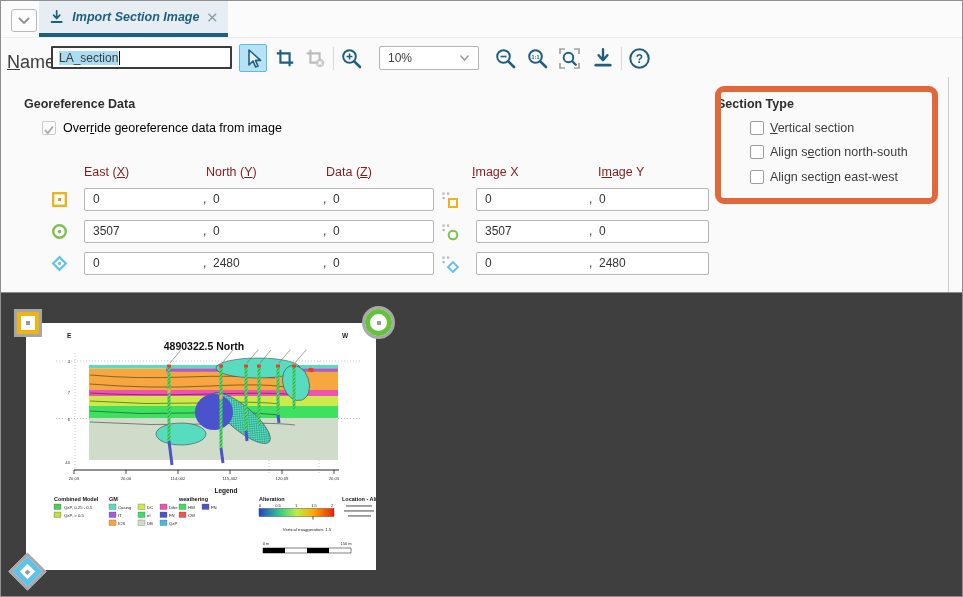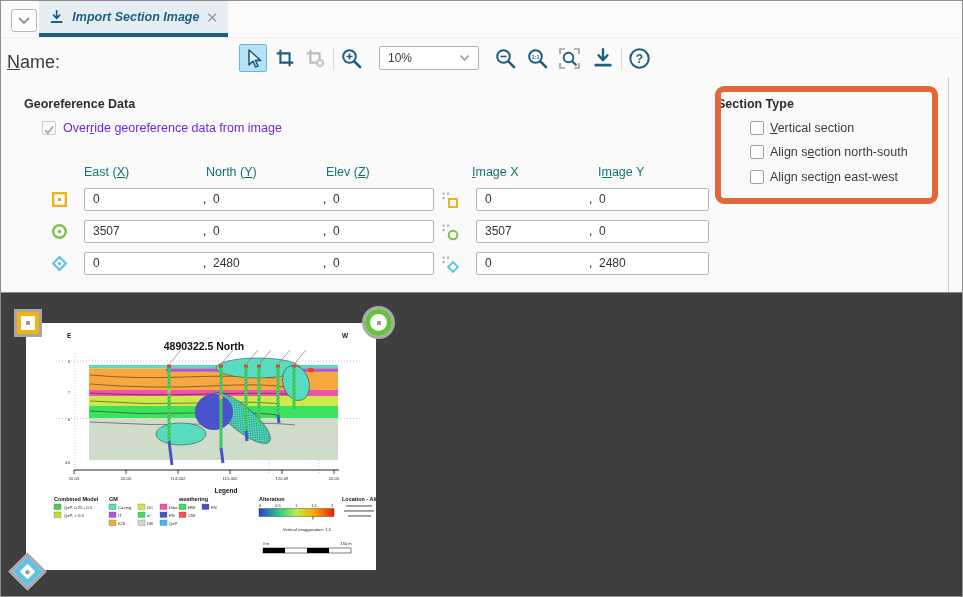--- a/index.html
+++ b/index.html
@@ -23,22 +23,22 @@
   .tool.selected{background:#b5e2f7;border:1px solid #62b8e0;border-radius:2px;box-sizing:border-box;}
   .vsep{position:absolute;top:46px;width:1px;height:23px;background:#d8d8d8;}
   .combo{position:absolute;left:378px;top:45px;width:100px;height:24px;border:1px solid #b3b3b3;border-radius:2px;
          background:#fff;font-size:12px;display:flex;align-items:center;padding:0 8px;box-sizing:border-box;cursor:pointer;}
   .combo span{flex:1;}
   
   .h1{position:absolute;font-size:12.5px;font-weight:bold;color:#2d2d2d;}
   .cb{position:absolute;width:14px;height:14px;border:1px solid #9e9e9e;border-radius:2px;background:#fff;box-sizing:border-box;}
   .cb.disabled{border-color:#cccccc;background:#fbfbfb;}
   .cb-label{position:absolute;font-size:12.5px;}
-  .cb-label.disabled{color:#6d28d9;}
-  .col-head{position:absolute;top:164px;font-size:12.5px;color:#0f766e;}
+  .cb-label.disabled{color:#000000;}
+  .col-head{position:absolute;top:164px;font-size:12.5px;color:#7f1d1d;}
   .val-box{position:absolute;height:23px;background:#fff;border:1px solid #b5b5b5;border-radius:2px;font-size:12px;color:#333;box-sizing:border-box;}
   .val-box .seg{position:absolute;top:3px;white-space:pre;}
   .row-icon{position:absolute;width:17px;height:17px;}
   .img-icon{position:absolute;width:17px;height:17px;}
   .st-frame{position:absolute;left:714px;top:85px;width:223px;height:118px;border:6px solid #e2683c;border-radius:9px;box-sizing:border-box;pointer-events:none;}
   .right-line{position:absolute;left:947px;top:76px;width:1px;height:215px;background:#cdcdcd;}
   
   .preview{position:absolute;left:0;top:291px;width:100%;height:306px;background:#3f3f3f;border-top:1px solid #8d8d8d;box-sizing:border-box;}
   .section-image{position:absolute;left:25px;top:30px;width:350px;height:247px;background:#ffffff;}
   .marker{position:absolute;box-sizing:border-box;}
@@ -67,20 +67,24 @@
         <line x1="3.5" y1="16.5" x2="16.5" y2="16.5" stroke="#1d5f80" stroke-width="2.6" stroke-linecap="round"></line>
       </svg>
       <span class="tab-title">Import Section Image</span>
       <svg width="11" height="11" viewBox="0 0 11 11">
         <path d="M1.5 1.5 L9.5 9.5 M9.5 1.5 L1.5 9.5" stroke="#8a9aa5" stroke-width="1.4"></path>
       </svg>
     </div>
   </div>
 
   <span class="toolbar-label"><span></span><span class="u">N</span><span>ame:</span></span>
+  <div class="name-input">
+    <span class="sel">LA_section</span>
+      <span class="caret"></span>
+  </div>
 
   <div class="tool selected" style="left:238px">
     <svg width="21" height="21" viewBox="0 0 21 21">
       <path d="M6 2 L6 17 L10 13 L12.6 19 L15 18 L12.4 12.4 L17.6 12.4 Z" fill="#e8f5fd" stroke="#1d5f80" stroke-width="1.6" stroke-linejoin="round"></path>
     </svg>
   </div>
   <div class="tool" style="left:270px">
     <svg width="22" height="22" viewBox="0 0 24 24">
       <path d="M7 3 V17 H21 M3 7 H17 V21" fill="none" stroke="#1d5f80" stroke-width="2.3"></path>
     </svg>
@@ -145,21 +149,21 @@
 
   <div class="cb disabled" style="left:41px;top:120px">
     <svg width="12" height="12" viewBox="0 0 12 12">
       <polyline points="2,6 4.8,9 10,2.5" fill="none" stroke="#a9a9a9" stroke-width="1.8"></polyline>
     </svg>
   </div>
   <span class="cb-label disabled" style="left:62px;top:120px"><span>Over</span><span class="u">r</span><span>ide georeference data from image</span></span>
 
   <span class="col-head" style="left:83px"><span>East (</span><span class="u">X</span><span>)</span></span>
   <span class="col-head" style="left:205px"><span>North (</span><span class="u">Y</span><span>)</span></span>
-  <span class="col-head" style="left:325px"><span>Elev (</span><span class="u">Z</span><span>)</span></span>
+  <span class="col-head" style="left:325px"><span>Data (</span><span class="u">Z</span><span>)</span></span>
   <span class="col-head" style="left:471px"><span></span><span class="u">I</span><span>mage X</span></span>
   <span class="col-head" style="left:597px"><span>I</span><span class="u">m</span><span>age Y</span></span>
 
   <svg class="row-icon" style="left:50px;top:190px" viewBox="0 0 17 17">
     <rect x="2.2" y="2.2" width="12.6" height="12.6" fill="#fff" stroke="#eab51c" stroke-width="2.4"></rect>
     <rect x="7" y="7" width="3" height="3" fill="#d4a31b"></rect>
   </svg>
   <svg class="row-icon" style="left:50px;top:222px" viewBox="0 0 17 17">
     <circle cx="8.5" cy="8.5" r="6.3" fill="#fff" stroke="#7cc14b" stroke-width="2.4"></circle>
     <circle cx="8.5" cy="8.5" r="1.8" fill="#7cc14b"></circle>

